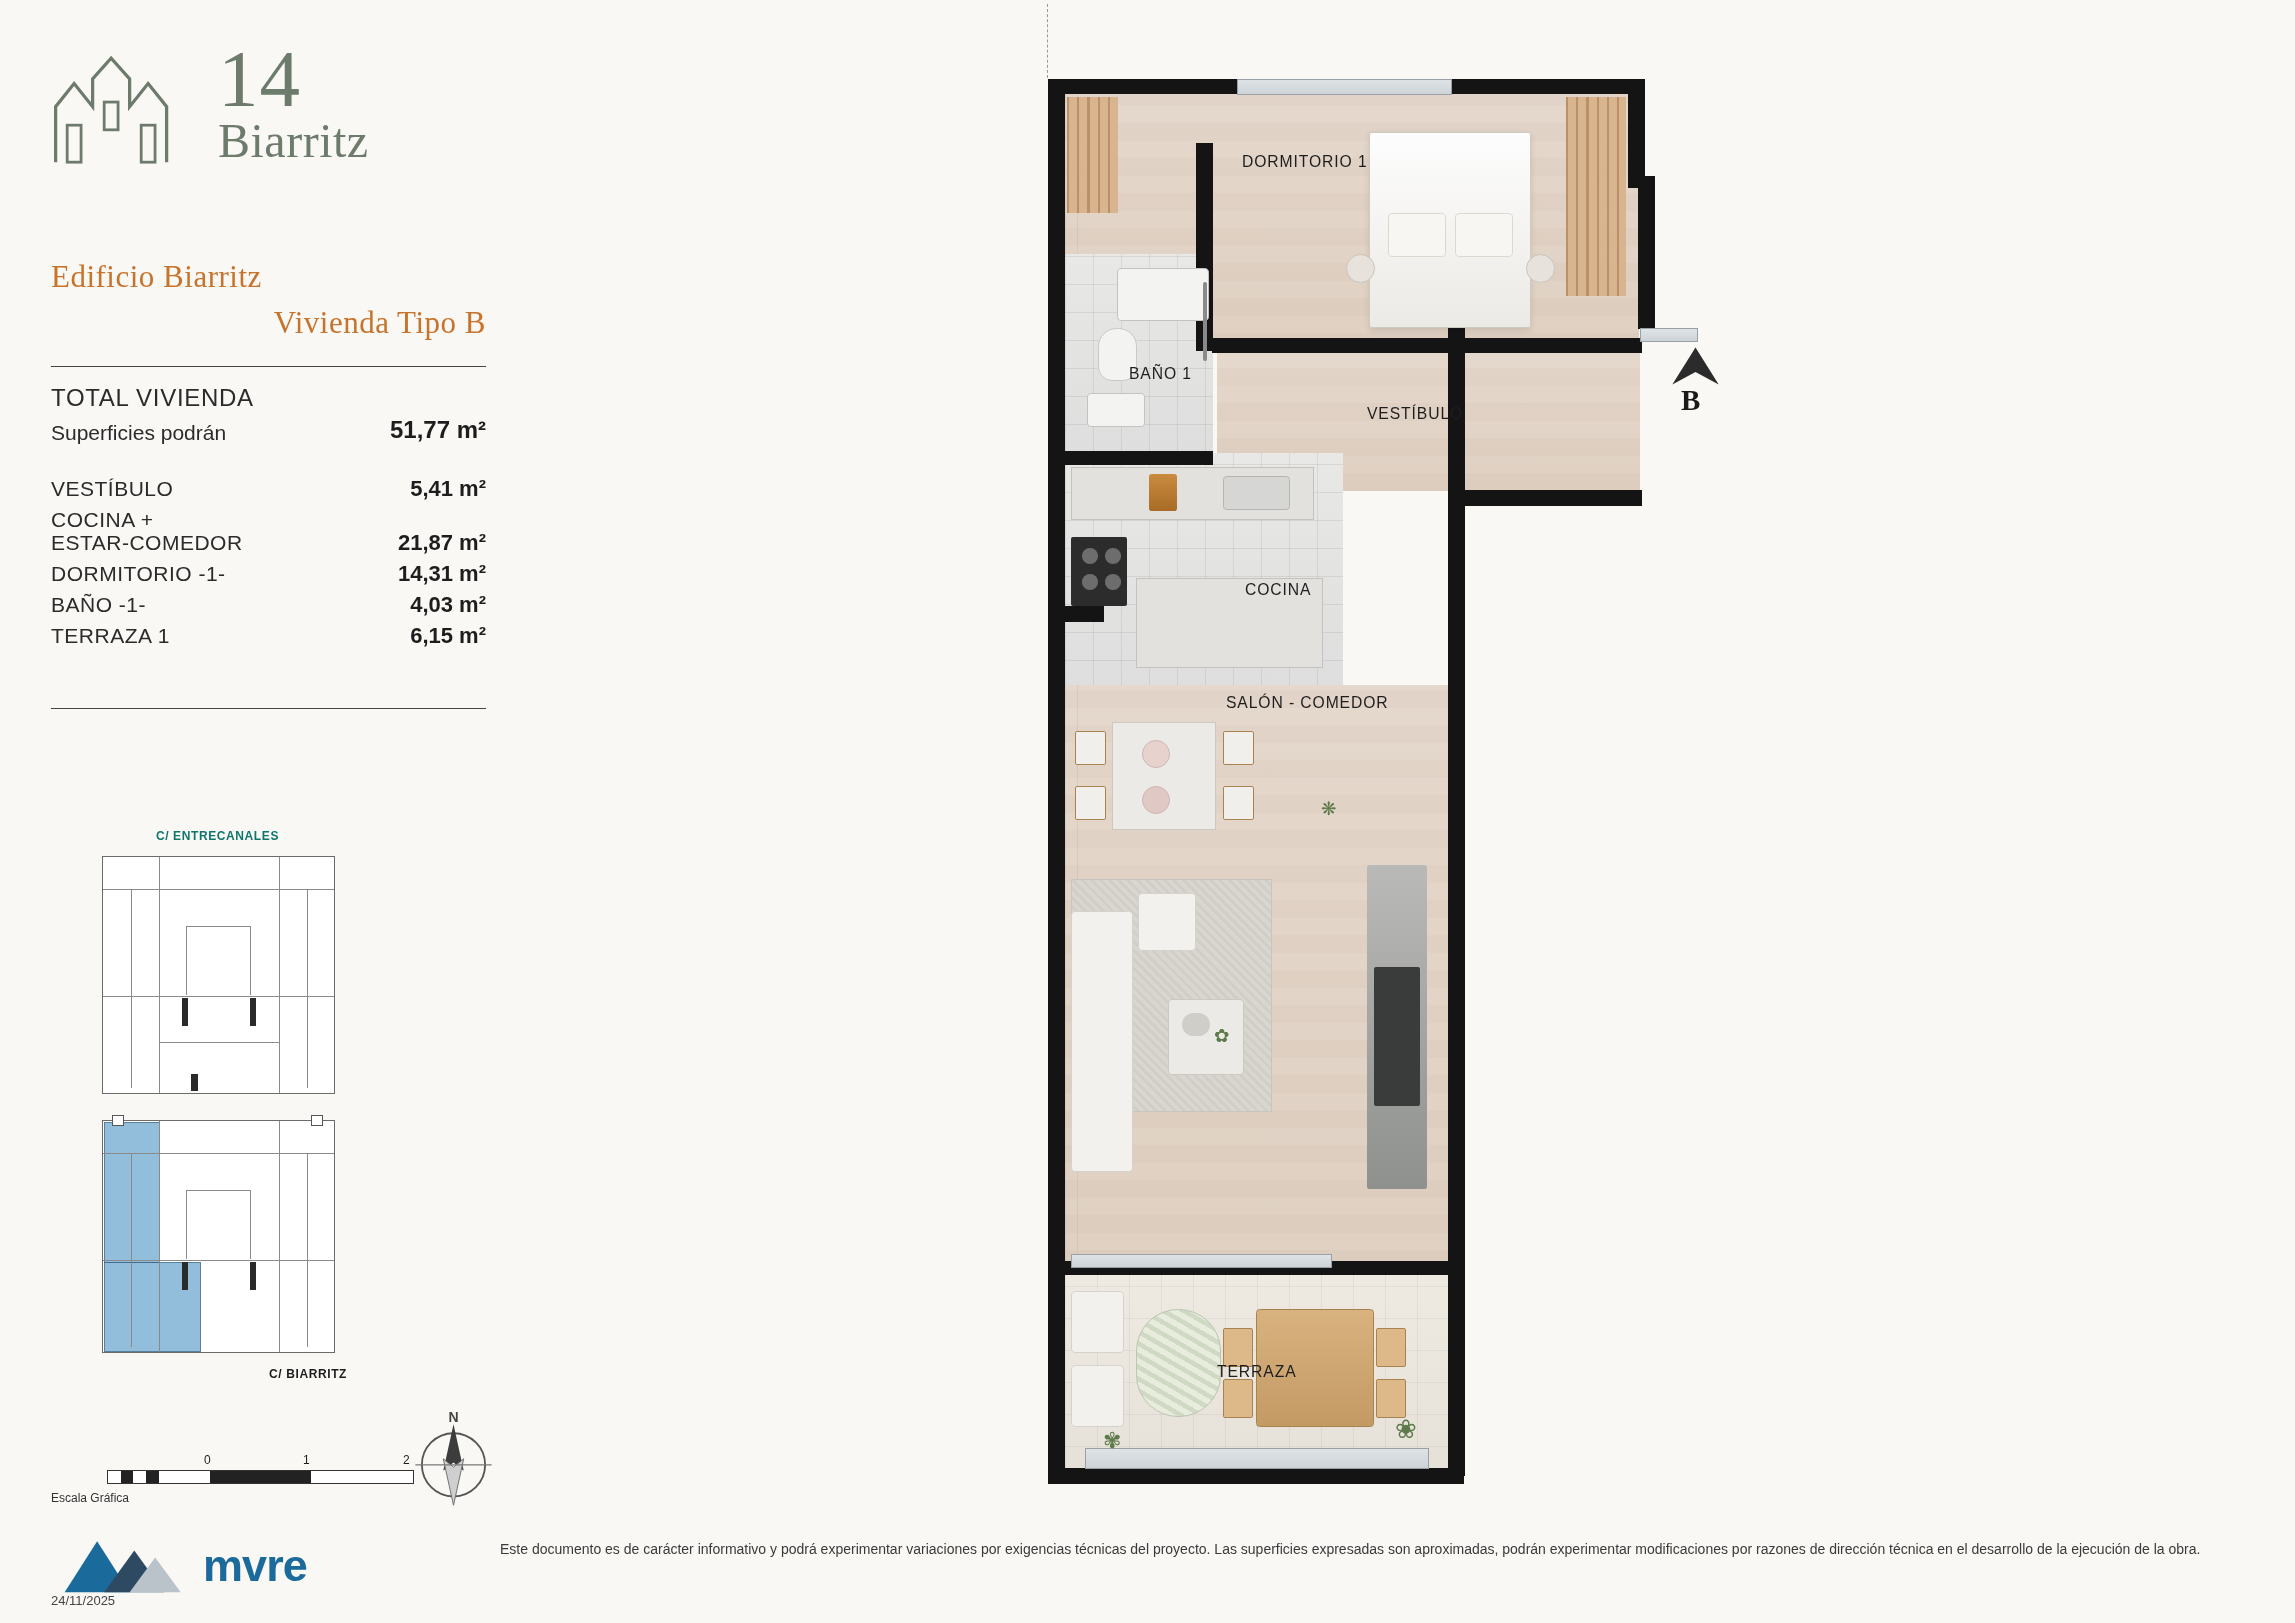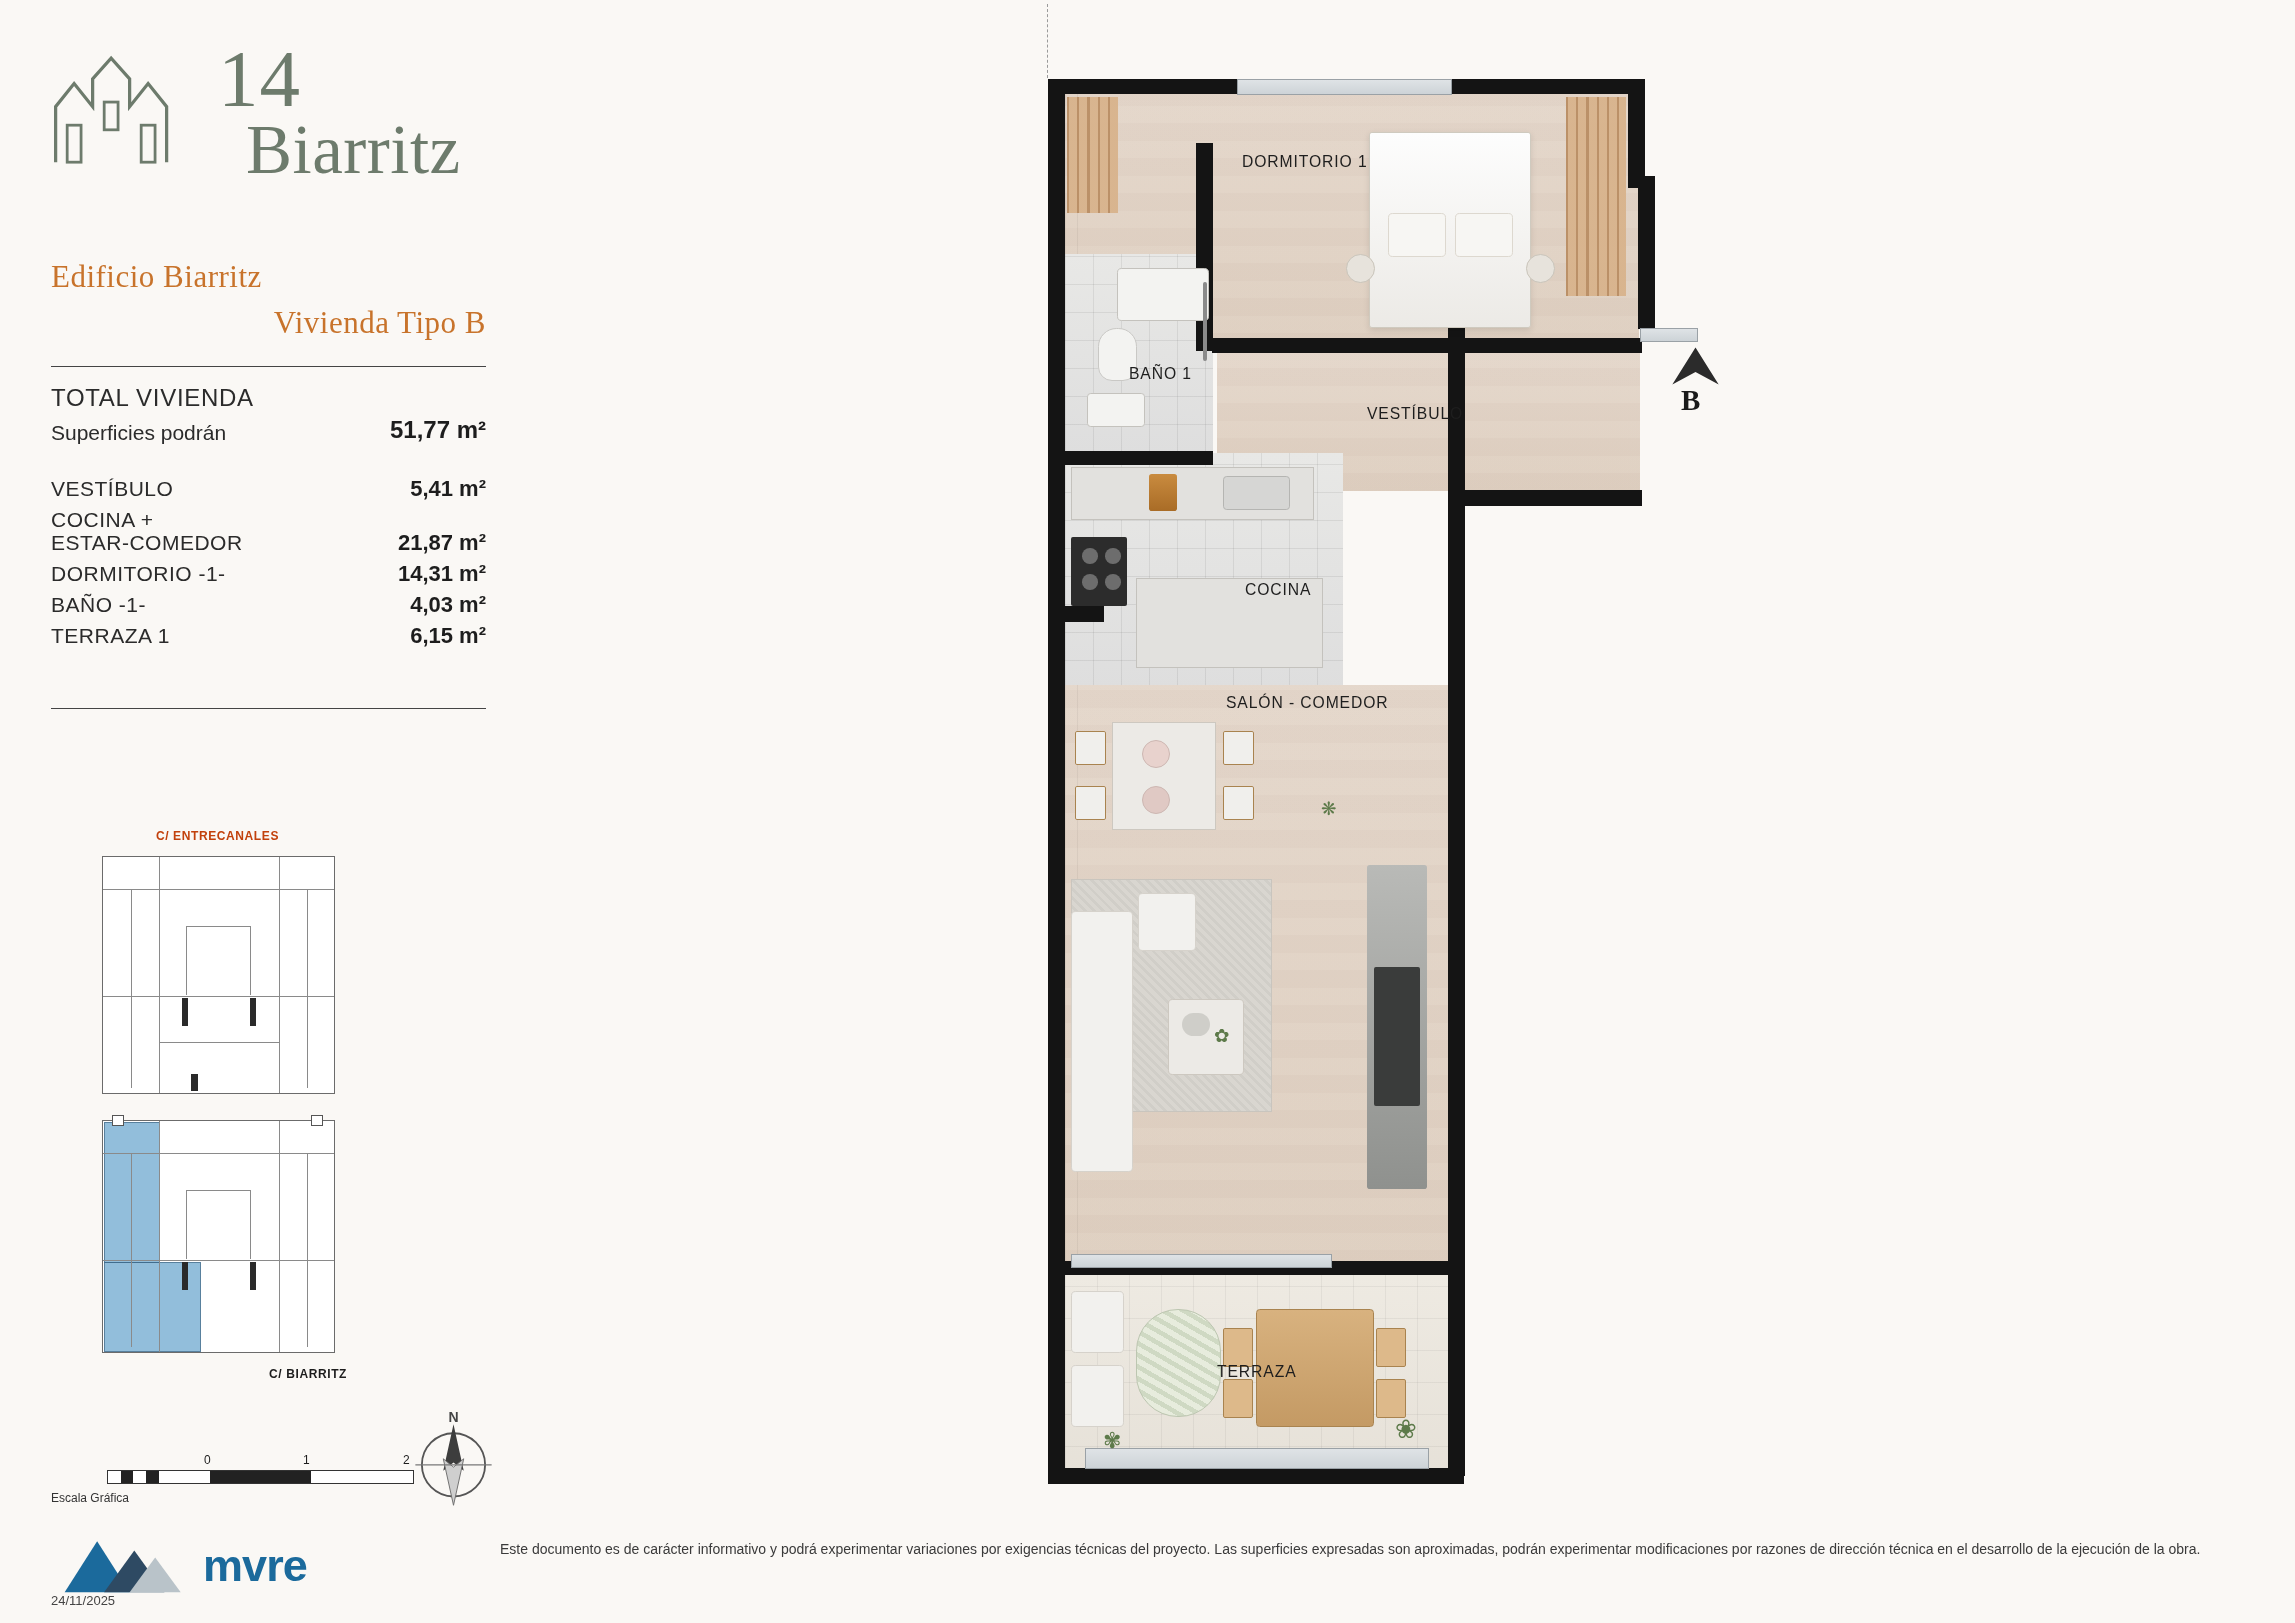--- a/index.html
+++ b/index.html
@@ -23,21 +23,21 @@
   .logo-mark{
     position:absolute;left:0;top:18.5px;width:148px;height:116px;
   }
   .logo-text{
     position:absolute;left:167px;top:9.3px;
     font-family:"Liberation Serif", serif;
     color:#6d7b6c;
     line-height:0.95;
   }
   .logo-14{font-size:81px;letter-spacing:0.9px;}
-  .logo-bi{font-size:69px;letter-spacing:0.5px;margin-left:28px;}
+  .logo-bi{font-size:48px;letter-spacing:0.5px;}
 
   .title-block{position:absolute;left:51px;top:259px;width:435px;}
   .t1{
     font-family:"Liberation Serif", serif;
     font-size:31px;color:#c8732b;letter-spacing:0.5px;
     text-align:left;white-space:nowrap;
   }
   .t2{
     font-family:"Liberation Serif", serif;
     font-size:31px;color:#c8732b;letter-spacing:0.5px;
@@ -73,21 +73,21 @@
   }
   .row .rv{
     position:absolute;right:0;top:-0.9px;font-size:22px;font-weight:bold;color:#1d1d1d;
     white-space:nowrap;
   }
 
   
   .keyplan{position:absolute;left:88px;top:847px;width:259px;height:546px;}
   .kp-street-top{
     position:absolute;left:0;top:-18.5px;width:259px;text-align:center;
-    font-size:12px;font-weight:bold;letter-spacing:0.6px;color:#c2410c;
+    font-size:12px;font-weight:bold;letter-spacing:0.6px;color:#0f766e;
   }
   .kp-street-bottom{
     position:absolute;left:0;bottom:12px;width:259px;text-align:right;
     font-size:12px;font-weight:bold;letter-spacing:0.6px;color:#1d1d1d;
   }
   .kp-box{
     position:absolute;left:14px;width:231px;
     border:0.9px solid #6b6b6b;background:#fff;
   }
   .kp-box.top{top:9.3px;height:236px;}

